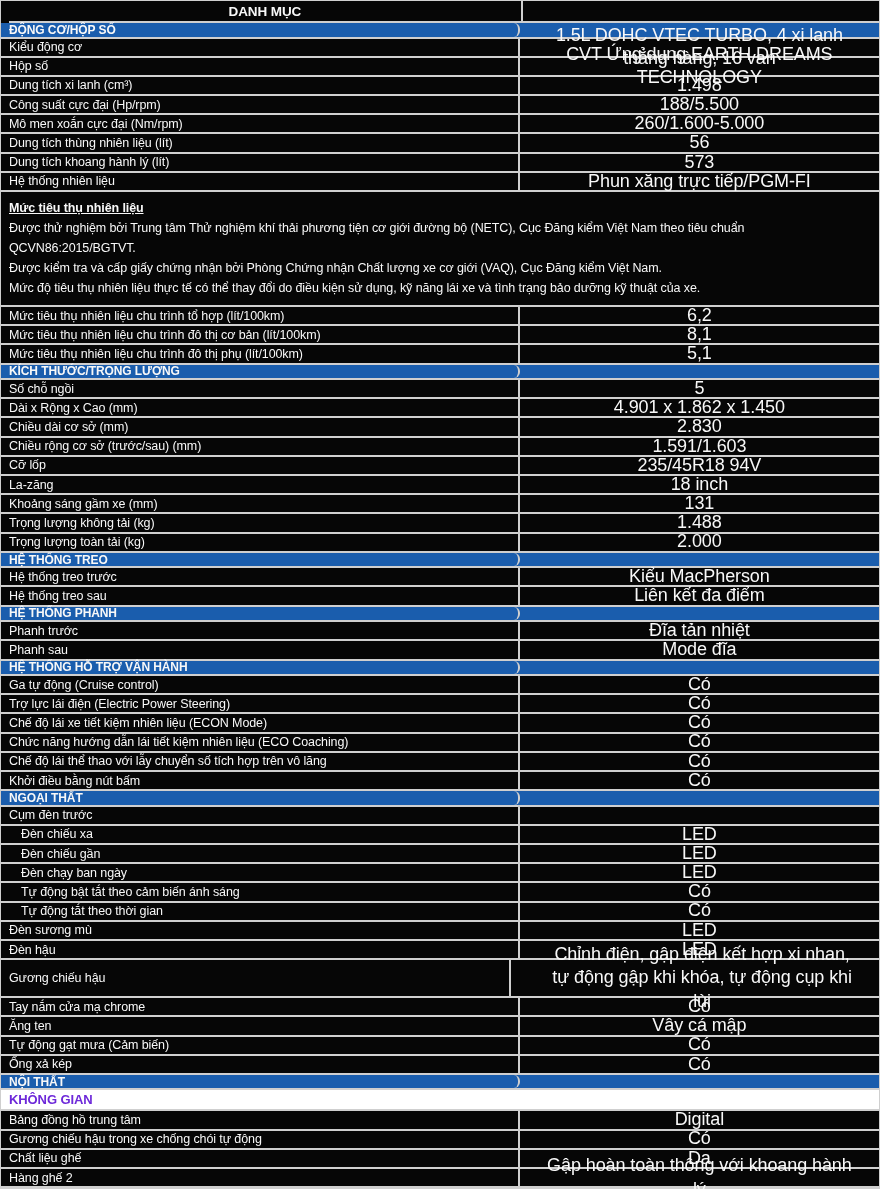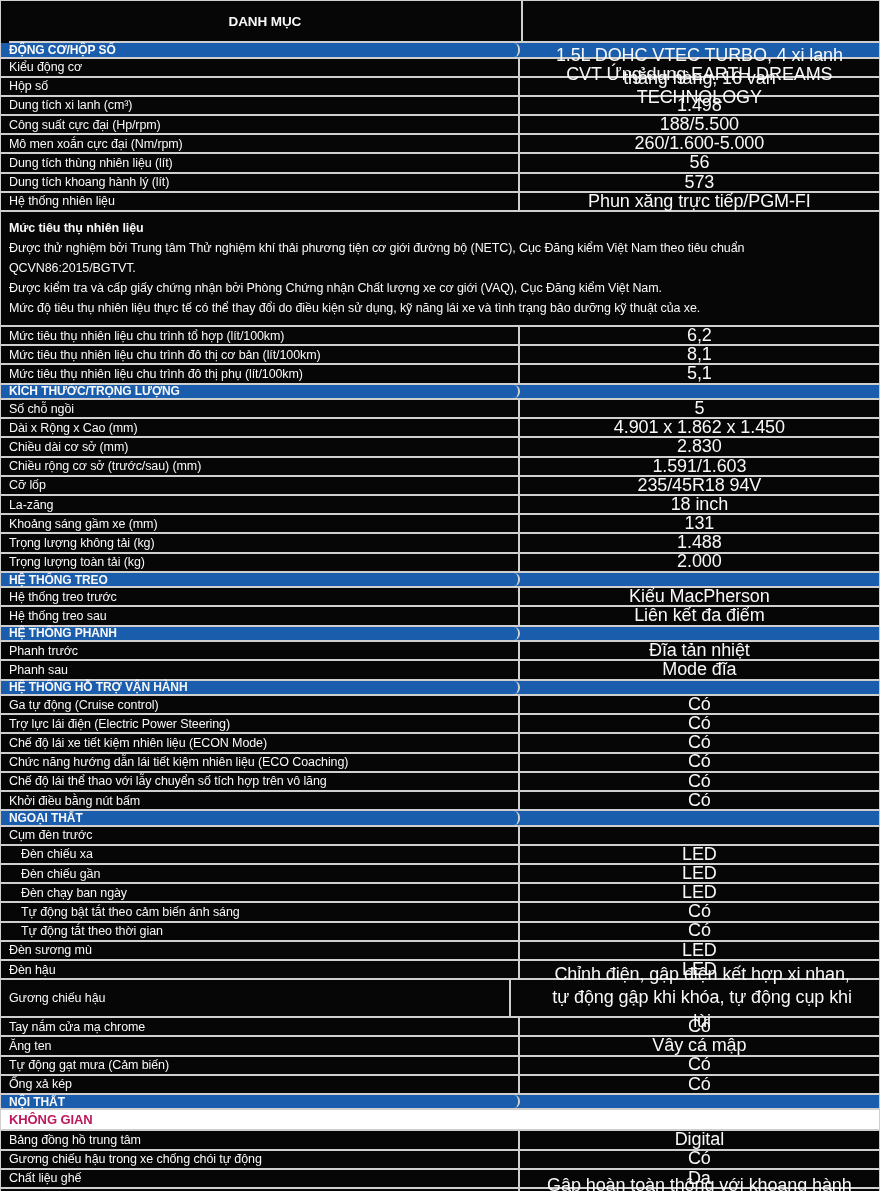--- a/index.html
+++ b/index.html
@@ -12,35 +12,35 @@
   .row { display:flex; box-sizing:border-box; border-bottom:2px solid #cfcfcf; background:#060606; }
   .cell { box-sizing:border-box; }
   .label {
     width:520px; padding:0 8px; display:flex; align-items:center;
     font-size:12.5px; border-right:2px solid #cfcfcf;
   }
   .value {
     width:360px; display:flex; align-items:center; justify-content:center;
     text-align:center; font-size:18px; line-height:1.3; padding:0 23px;
   }
-  .head-row { height:42px; font-weight:bold;margin-left:8px; }
+  .head-row { height:22px; font-weight:bold;margin-left:8px; }
   .head-row .label { justify-content:center; font-size:13.5px; }
   .std { height:19.2px; }
   .tall { height:38px;gap:14px; }
   .section-row { height:15.5px; background:#1A5DAD; font-weight:bold; }
   .section-row .label { font-size:12px;border-radius:6px; }
   .white-row {
-    height:21px; background:#ffffff; color:#be185d; font-weight:bold;
+    height:21px; background:#ffffff; color:#6d28d9; font-weight:bold;
     font-size:13px; padding:0 8px; align-items:center;
   }
   .note-row {
     box-sizing:border-box; border-bottom:2px solid #cfcfcf;
     padding:6px 8px 7px 8px; font-size:12.5px; line-height:20px; background:#060606;
   }
-  .note-title { font-weight:bold; }
+  .note-title { font-weight:bold;text-decoration:underline; }
   .indent .label { padding-left:20px; }
 </style>
 </head>
 <body>
 
 <div class="spec-table">
   <div class="row head-row">
     <div class="cell label">DANH MỤC</div>
     <div class="cell value"></div>
   </div>

